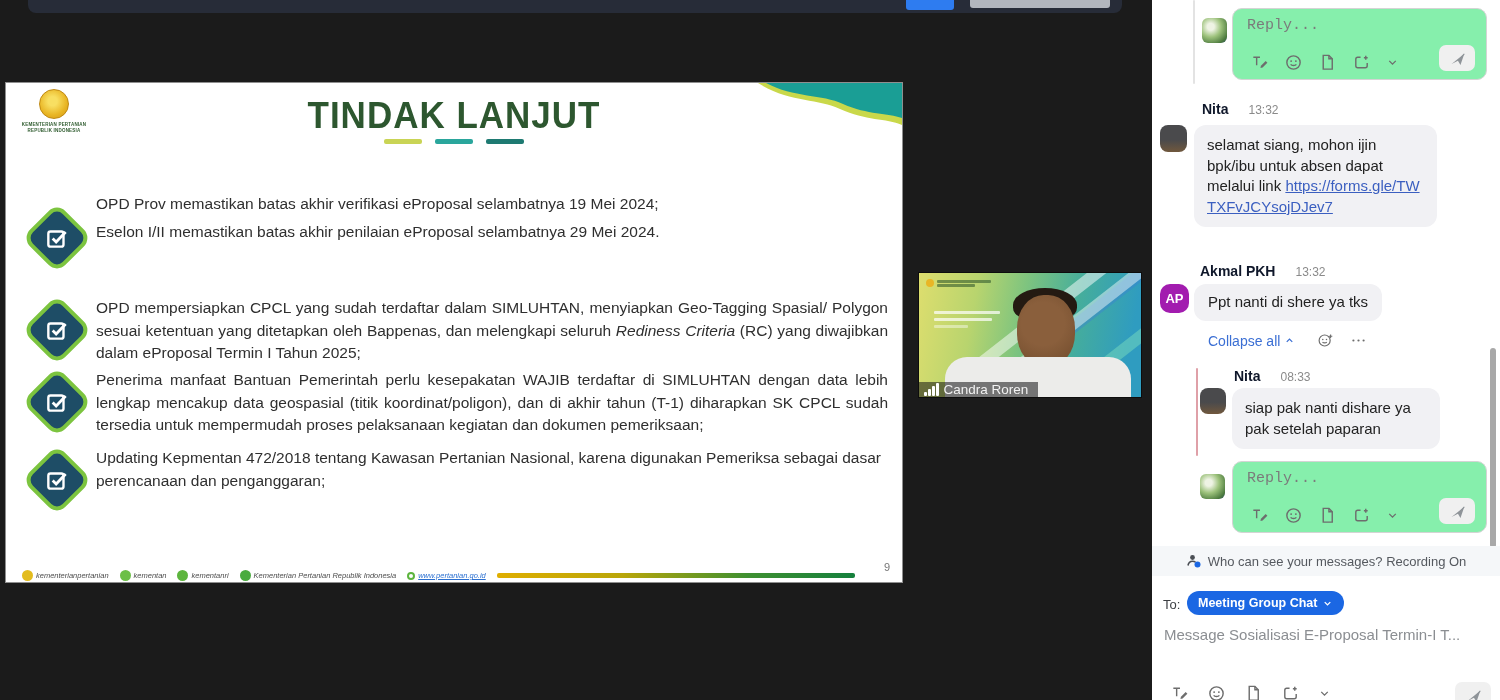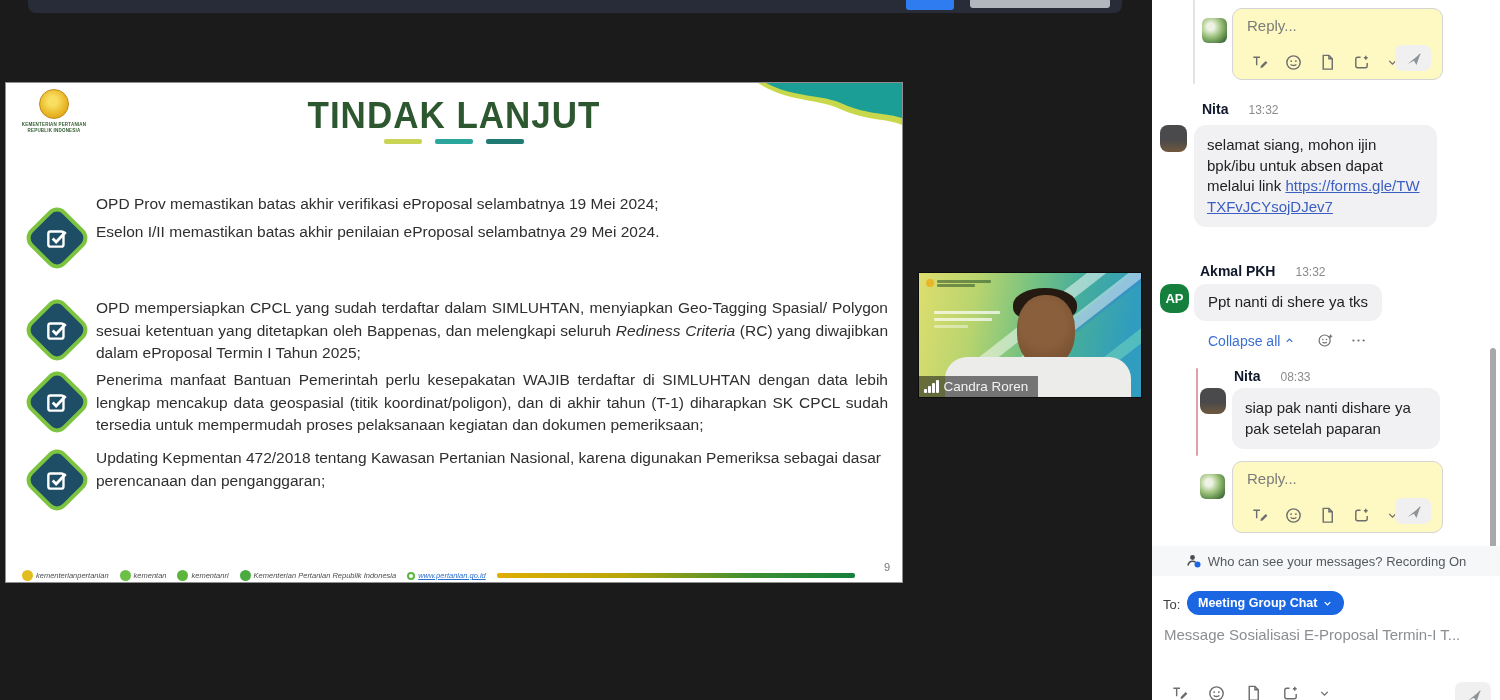--- a/index.html
+++ b/index.html
@@ -55,43 +55,43 @@
   .stripe { position:absolute; height:12px; width:280px; transform:rotate(-38deg); border-radius:3px; }
   .vt-logo-dot { position:absolute; left:7px; top:6px; width:8px; height:8px; border-radius:50%; background:#e9b625; }
   .vt-logo-line { position:absolute; background:rgba(40,80,40,.55); height:2.5px; border-radius:1px; }
   .vt-text-line { position:absolute; background:rgba(255,255,255,.7); height:3px; border-radius:1px; }
   .vt-hair { position:absolute; left:94px; top:15px; width:64px; height:34px; background:#241a12; border-radius:50% 50% 42% 42%; }
   .vt-head { position:absolute; left:98px; top:22px; width:58px; height:72px; border-radius:46%;
     background:radial-gradient(circle at 45% 40%, #8a5f3c 40%, #704b2c 95%); }
   .vt-neck { position:absolute; left:116px; top:86px; width:26px; height:20px; background:#6d4a2e; }
   .vt-body { position:absolute; left:26px; bottom:-4px; width:186px; height:44px;
     background:#ececea; border-radius:22px 22px 0 0; }
-  .vt-label { position:absolute; left:0; bottom:0; height:21px; display:flex; align-items:center;
+  .vt-label { position:absolute; left:0; bottom:0; height:15px; display:flex; align-items:center;
     gap:5px; padding:0 10px 0 5px; background:rgba(18,18,18,.55); }
   .vt-label .txt { color:#f2f2f2; font-size:13.5px; }
   .sig { display:flex; align-items:flex-end; gap:1.5px; }
   .sig i { display:block; width:2.5px; background:#fff; border-radius:1px; }
 
   
   .chat { position:absolute; left:1152px; top:0; width:348px; height:700px; background:#fff; }
   .thread-line { position:absolute; width:2px; border-radius:1px; }
   .msg-header { position:absolute; font-size:14px; }
   .msg-header .nm { color:#0f172a; font-weight:bold; }
   .msg-header .tm { color:#8a8a8a; font-size:12px; margin-left:20px; font-weight:normal; }
   .avatar-sq { position:absolute; border-radius:8px;
     background:linear-gradient(180deg,#4a4a4c 55%, #8a6133 130%); }
-  .avatar-ap { position:absolute; width:29px; height:29px; border-radius:10px; background:#15803d;
+  .avatar-ap { position:absolute; width:29px; height:29px; border-radius:10px; background:#a21caf;
     color:#fff; font-size:13px; font-weight:bold; display:flex; align-items:center; justify-content:center; }
   .avatar-plant { position:absolute; width:25px; height:25px; border-radius:6px;
     background:radial-gradient(circle at 35% 35%, #eef3e4 15%, #9dc27c 45%, #4c7a3e 80%, #2e4f66 100%); }
   .bubble { position:absolute; background:#f1f1f4; border-radius:12px; padding:10px 13px;
     font-size:15px; line-height:20.5px; color:#222; }
   .bubble a { color:#3b5fc0; text-decoration:underline; word-break:break-all; }
-  .composer { position:absolute; width:211px; height:72px; background:#fef9c3;
-    border:1.5px solid #d4d4d4; border-radius:10px; }
+  .composer { position:absolute; width:255px; height:72px; background:#86efac;
+    border:1.5px solid #d4d4d4; border-radius:10px;font-family:Liberation Mono, monospace; }
   .composer .ph { position:absolute; left:14px; top:8px; font-size:15px; color:#7b7b7b; }
   .composer .icons { position:absolute; left:17px; top:44px; display:flex; gap:15px; align-items:center; }
   .send-btn { position:absolute; right:11px; bottom:8px; width:36px; height:26px; background:#f0f0f0;
     border-radius:7px; display:flex; align-items:center; justify-content:center; }
   .collapse-row { position:absolute; display:flex; align-items:center; gap:8px; }
   .collapse-link { color:#3b6fd4; font-size:14px; display:flex; align-items:center; gap:4px; }
   .scroll-thumb { position:absolute; left:338px; top:348px; width:6px; height:200px;
     background:#a8a8a8; border-radius:3px; }
   .privacy-bar { position:absolute; left:0; top:546px; width:348px; height:30px; background:#f5f7f9;
     display:flex; align-items:center; justify-content:center; gap:6px; }

